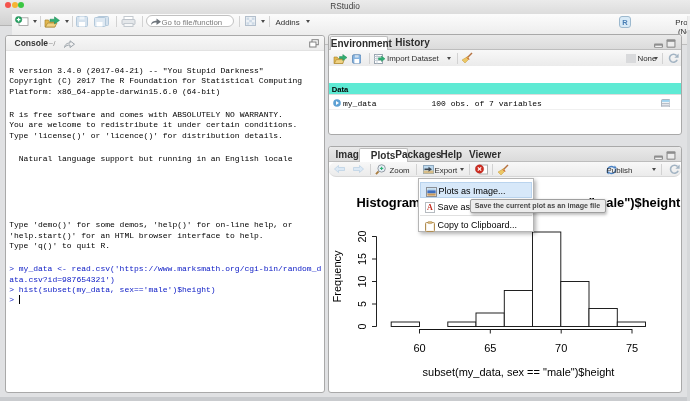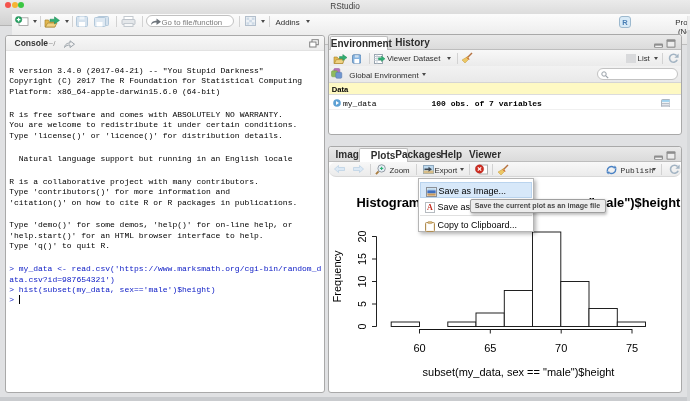--- a/index.html
+++ b/index.html
@@ -123,23 +123,20 @@
         <rect x="0.7" y="3" width="6.3" height="5" fill="#fff" stroke="#808080"></rect>
       </svg>
     </div>
     <div class="ctext" style="top:30.5px;">R version 3.4.0 (2017-04-21) -- "You Stupid Darkness"
 Copyright (C) 2017 The R Foundation for Statistical Computing
 Platform: x86_64-apple-darwin15.6.0 (64-bit)</div>
     <div class="ctext" style="top:118.1px;">  Natural language support but running in an English locale</div>
     <div class="ctext" style="top:74.3px;">R is free software and comes with ABSOLUTELY NO WARRANTY.
 You are welcome to redistribute it under certain conditions.
 Type 'license()' or 'licence()' for distribution details.</div>
-    <div class="ctext" style="top:141.5px;">R is a collaborative project with many contributors.
-Type 'contributors()' for more information and
-'citation()' on how to cite R or R packages in publications.</div>
     <div class="ctext" style="top:184.8px;">Type 'demo()' for some demos, 'help()' for on-line help, or
 'help.start()' for an HTML browser interface to help.
 Type 'q()' to quit R.</div>
     <div class="ctext cblue" style="top:228.6px;">&gt; my_data &lt;- read.csv('https://www.marksmath.org/cgi-bin/random_d
 ata.csv?id=987654321')
 &gt; hist(subset(my_data, sex=='male')$height)
 &gt; <span style="display:inline-block;width:1.2px;height:8.5px;background:#000;vertical-align:-1.5px;"></span></div>
     </div>
     <div style="position:absolute;top:16px;bottom:1px;right:0;width:3.5px;background:#f0f0f0;border-left:1px solid #e6e6e6;"></div>
   </div>
@@ -168,62 +165,47 @@
       </svg>
       <div class="sep" style="left:40px;top:2.5px;"></div>
       <svg class="abs" style="left:45.5px;top:4px" width="11" height="10" viewBox="0 0 11 10">
         <rect x=".5" y=".5" width="8" height="9" fill="#fff" stroke="#9aa5b0"></rect>
         <line x1=".5" y1="2.5" x2="8.5" y2="2.5" stroke="#b9c3cd"></line>
         <line x1=".5" y1="4.5" x2="8.5" y2="4.5" stroke="#c9d1d9"></line>
         <line x1=".5" y1="6.5" x2="8.5" y2="6.5" stroke="#c9d1d9"></line>
         <line x1="3" y1=".5" x2="3" y2="9.5" stroke="#c9d1d9"></line>
         <path d="M4.5 3.7 L7.5 3.7 L7.5 2 L11 4.8 L7.5 7.6 L7.5 5.9 L4.5 5.9 Z" fill="#2fae72" stroke="#1f8653" stroke-width=".4"></path>
       </svg>
-      <div class="uilbl" style="left:58.5px;top:4px;">Viewer Dataset</div>
+      <div class="uilbl" style="left:58.5px;top:4px;">Import Dataset</div>
       <div class="darr" style="left:118.5px;top:6.5px;"></div>
       <div class="sep" style="left:128.5px;top:2.5px;"></div>
       <svg class="abs" style="left:132px;top:2px" width="12" height="12" viewBox="0 0 12 12">
         <line x1="11" y1="1" x2="6" y2="6" stroke="#b5713f" stroke-width="1.4"></line>
         <path d="M6.8 4.5 L8 7 L4 11 L1 8 Z" fill="#ecc765" stroke="#c49a3a" stroke-width=".5"></path>
         <line x1="6" y1="5.5" x2="8" y2="7.5" stroke="#c23b22" stroke-width="1"></line>
       </svg>
       <div class="abs" style="left:297.5px;top:4px;width:9.5px;height:9px;background:#d9dadc;"></div>
-      <div class="uilbl" style="left:309px;top:4px;">List</div>
+      <div class="uilbl" style="left:309px;top:4px;">None</div>
       <div class="darr" style="left:325px;top:6.5px;"></div>
       <div class="sep" style="left:333px;top:2.5px;"></div>
       <svg class="abs" style="left:339px;top:2.5px" width="11" height="11" viewBox="0 0 11 11">
         <path d="M9.2 6.8 A4 4 0 1 1 8.6 2.6" fill="none" stroke="#a3b4c3" stroke-width="1.6"></path>
         <path d="M10.6 0.6 L10.6 4.8 L6.4 4.8 Z" fill="#a3b4c3"></path>
       </svg>
     </div>
-    <div class="ptoolbar" style="top:31.5px;height:16.5px;border-bottom:1px solid #d4d4d4;background:linear-gradient(#f2f2f2,#e9e9e9);">
-      <svg class="abs" style="left:2.5px;top:2.3px" width="11.5" height="11" viewBox="0 0 11.5 11">
-        <rect x="2.8" y="0.5" width="6" height="6" rx="1.2" fill="#b473b8" stroke="#94559a" stroke-width=".5"></rect>
-        <rect x="0.5" y="2.8" width="6" height="6" rx="1.2" fill="#8fba5e" stroke="#6f9a42" stroke-width=".5"></rect>
-        <rect x="4.8" y="4.3" width="6" height="6" rx="1.2" fill="#6f96d0" stroke="#5074ab" stroke-width=".5"></rect>
-      </svg>
-      <div class="uilbl" style="left:20.8px;top:4.5px;">Global Environment</div>
-      <div class="darr" style="left:93px;top:7px;"></div>
-      <div style="position:absolute;left:268px;top:2px;width:81px;height:11.5px;border:1px solid #c3c3c3;border-radius:6px;background:#fff;">
-        <svg class="abs" style="left:3px;top:2px" width="8" height="8" viewBox="0 0 8 8">
-          <circle cx="3" cy="3" r="2.2" fill="none" stroke="#98a0a8" stroke-width="1"></circle>
-          <line x1="4.6" y1="4.6" x2="7.2" y2="7.2" stroke="#98a0a8" stroke-width="1.2"></line>
-        </svg>
-      </div>
-    </div>
-    <div class="envrow" style="top:48px;height:12.5px;background:#fef9c3;border-bottom:1px solid #dcdcdc;">
+    <div class="envrow" style="top:48px;height:12.5px;background:#5eead4;border-bottom:1px solid #dcdcdc;">
       <span style="position:absolute;left:3.2px;top:2.4px;font-family:'Liberation Sans',sans-serif;font-size:7.6px;font-weight:bold;">Data</span>
     </div>
     <div class="envrow" style="top:61px;height:14.5px;border-bottom:1px solid #f0f0f0;">
       <svg class="abs" style="left:4px;top:3.5px" width="8" height="8" viewBox="0 0 8 8">
         <circle cx="4" cy="4" r="3.8" fill="#5ea1d4"></circle>
         <path d="M3 2 L6 4 L3 6 Z" fill="#fff"></path>
       </svg>
       <span style="position:absolute;left:14.5px;top:3.2px;">my_data</span>
-      <span style="position:absolute;left:103px;top:3.2px;font-weight:bold;">100 obs. of 7 variables</span>
+      <span style="position:absolute;left:103px;top:3.2px;">100 obs. of 7 variables</span>
       <svg class="abs" style="left:332px;top:3.2px" width="9.5" height="8.5" viewBox="0 0 9.5 8.5">
         <rect x=".5" y=".5" width="8.5" height="7.5" rx="1" fill="#eef1f4" stroke="#8d97a5" stroke-width=".7"></rect>
         <rect x=".9" y=".9" width="7.7" height="2" fill="#9fd2ef"></rect>
         <line x1="1" y1="4.5" x2="8.5" y2="4.5" stroke="#b8bfc8"></line>
         <line x1="1" y1="6.3" x2="8.5" y2="6.3" stroke="#b8bfc8"></line>
       </svg>
     </div>
   </div>
 
   <div class="pane" id="plots">
@@ -275,21 +257,21 @@
         <line x1="11" y1="1" x2="6" y2="6" stroke="#b5713f" stroke-width="1.4"></line>
         <path d="M6.8 4.5 L8 7 L4 11 L1 8 Z" fill="#ecc765" stroke="#c49a3a" stroke-width=".5"></path>
         <line x1="6" y1="5.5" x2="8" y2="7.5" stroke="#c23b22" stroke-width="1"></line>
       </svg>
       <svg class="abs" style="left:277px;top:3px" width="11" height="10" viewBox="0 0 11 10">
         <path d="M1.5 6.5 A4 4 0 0 1 8 2.5" fill="none" stroke="#4a82c4" stroke-width="1.4"></path>
         <path d="M9.5 3.5 A4 4 0 0 1 3 7.5" fill="none" stroke="#4a82c4" stroke-width="1.4"></path>
         <path d="M8.8 0.5 L10.8 3.2 L7.5 3.6 Z" fill="#4a82c4"></path>
         <path d="M2.2 9.5 L0.2 6.8 L3.5 6.4 Z" fill="#4a82c4"></path>
       </svg>
-      <div class="uilbl" style="left:292px;top:3.5px;font-family:Liberation Mono, monospace;">Publish</div>
+      <div class="uilbl" style="left:278px;top:3.5px;">Publish</div>
       <div class="darr" style="left:323px;top:6px;"></div>
       <div class="sep" style="left:332.5px;top:2px;"></div>
       <svg class="abs" style="left:340px;top:2px" width="11" height="11" viewBox="0 0 11 11">
         <path d="M9.2 6.8 A4 4 0 1 1 8.6 2.6" fill="none" stroke="#a3b4c3" stroke-width="1.6"></path>
         <path d="M10.6 0.6 L10.6 4.8 L6.4 4.8 Z" fill="#a3b4c3"></path>
       </svg>
     </div>
   </div>
 
   <svg class="abs" style="left:327.5px;top:176px;z-index:5;" width="354" height="216" viewBox="0 0 354 216" font-family="Liberation Sans">
@@ -332,21 +314,21 @@
   </svg>
 
   <div id="menu">
     <div class="mitem" id="msel" style="top:2.5px;">
       <svg class="abs" style="left:5px;top:4px" width="11" height="10" viewBox="0 0 11 10">
         <rect x=".5" y=".5" width="10" height="9" fill="#fff" stroke="#8a8f96"></rect>
         <rect x="1.3" y="1.3" width="8.4" height="2" fill="#b8d4ea"></rect>
         <rect x="1.3" y="3.3" width="8.4" height="3.2" fill="#3f6fbe"></rect>
         <rect x="1.3" y="6.5" width="8.4" height="2.2" fill="#c9995a"></rect>
       </svg>
-      <span>Save as Image...</span>
+      <span>Plots as Image...</span>
     </div>
     <div class="mitem" style="top:19.5px;">
       <svg class="abs" style="left:5.5px;top:3.5px" width="10" height="11" viewBox="0 0 10 11">
         <rect x=".5" y=".5" width="9" height="10" fill="#fff" stroke="#b6bbc0"></rect>
         <text x="5" y="8.3" font-size="8" font-weight="bold" fill="#c22d20" text-anchor="middle" font-family="Liberation Serif">A</text>
       </svg>
       <span>Save as PDF...</span>
     </div>
     <div style="position:absolute;left:1px;right:1px;top:35.8px;height:1px;background:#e0e0e0;"></div>
     <div class="mitem" style="top:37.5px;">

